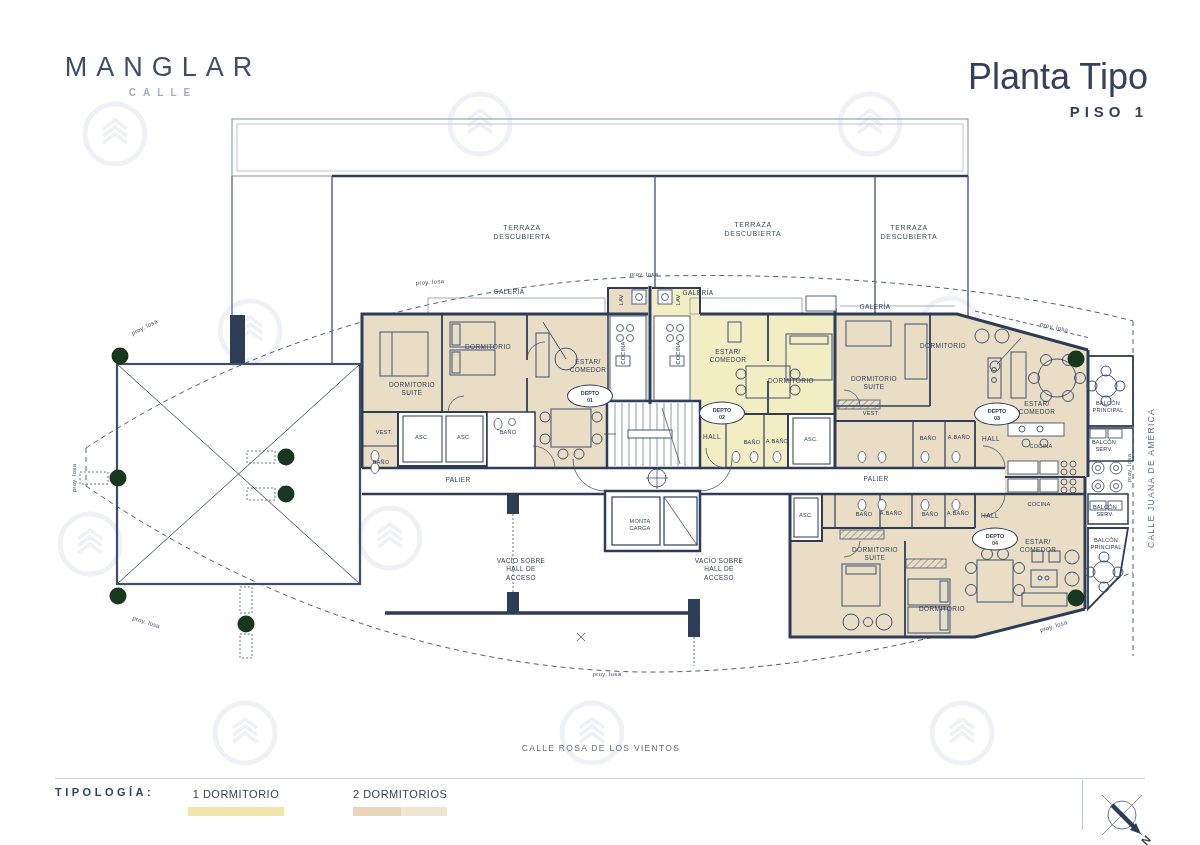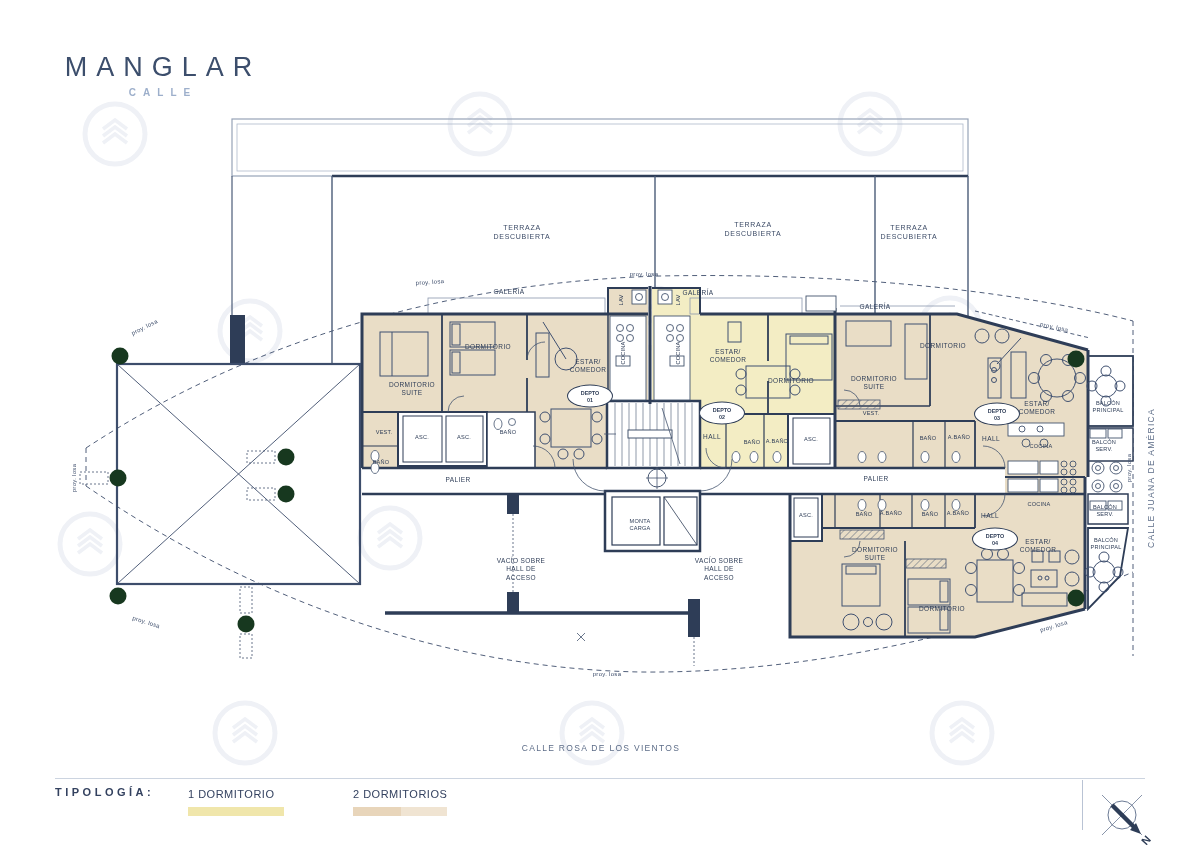--- a/index.html
+++ b/index.html
@@ -25,21 +25,21 @@
   .unit{position:absolute;transform:translate(-50%,-50%);width:44px;height:21px;
         border:1.6px solid #2e3d57;border-radius:50%;background:#fff;display:flex;
         align-items:center;justify-content:center;font-size:5.4px;line-height:1.15;
         color:#2e3d57;text-align:center;white-space:pre-line;font-weight:600;}
 
   
   .legend-divider{position:absolute;left:55px;top:762px;width:1090px;height:1px;background:#ccd4e0;}
   .legend-vdivider{position:absolute;left:1082px;top:764px;width:1px;height:50px;background:#b9c3d4;}
   .legend-title{position:absolute;left:55px;top:770px;font-size:11px;font-weight:700;
                 letter-spacing:3.5px;color:#33415f;}
-  .legend-item{position:absolute;top:768px;}
+  .legend-item{position:absolute;top:768px;text-align:center;}
   .legend-item .legend-label{font-size:11px;color:#33415f;letter-spacing:.5px;}
   #li1{left:188px;} #li2{left:353px;}
   .swatch-row{margin-top:5px;display:flex;height:9px;}
   .sw{height:9px;}
   .sw.yellow{width:96px;background:#f0e6ab;}
   .sw.tan1{width:48px;background:#e8d5ba;}
   .sw.tan2{width:46px;background:#f0e4d2;}
 
   .compass-wrap{position:absolute;left:1090px;top:766px;}
   .north-letter{position:absolute;left:52px;top:52px;font-size:11px;font-weight:700;
@@ -419,20 +419,24 @@
       <line x1="20" y1="-20" x2="-20" y2="20" stroke="#6b7a94" stroke-width="0.8"></line>
       <line x1="-10" y1="-10" x2="12" y2="12" stroke="#2e3d57" stroke-width="4.5"></line>
       <polygon points="19,19 8,15 14,8" fill="#2e3d57"></polygon>
     </g>
   </svg>
 
   <div class="brand">
     <div class="brand-name">MANGLAR</div>
     <div class="brand-sub">CALLE</div>
   </div>
+  <div class="title-block">
+    <div class="plan-title">Planta Tipo</div>
+    <div class="plan-subtitle">PISO 1</div>
+  </div>
 
   <div class="lbl terr" style="left:522px;top:216px">TERRAZA
 DESCUBIERTA</div>
   <div class="lbl terr" style="left:753px;top:213px">TERRAZA
 DESCUBIERTA</div>
   <div class="lbl terr" style="left:909px;top:216px">TERRAZA
 DESCUBIERTA</div>
 
   <div class="lbl" style="left:509px;top:276px">GALERÍA</div>
   <div class="lbl" style="left:698px;top:277px">GALERÍA</div>

